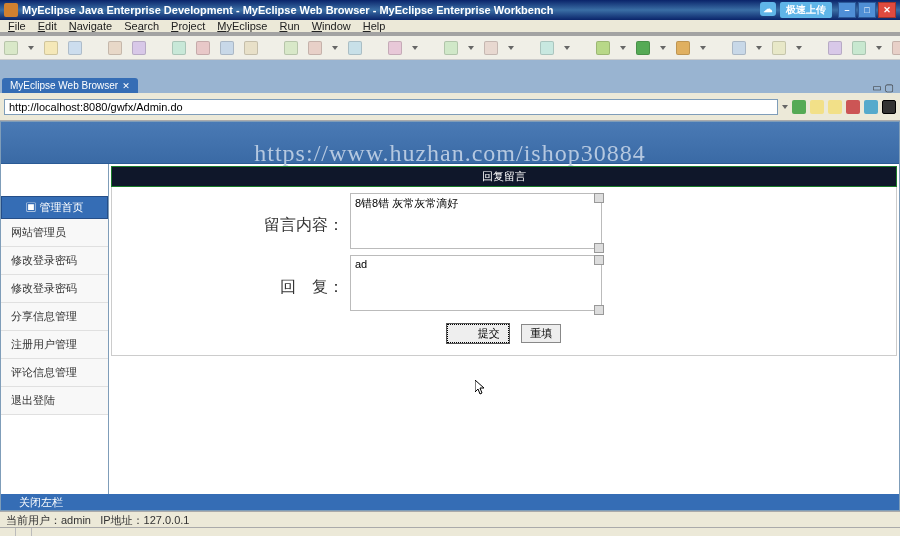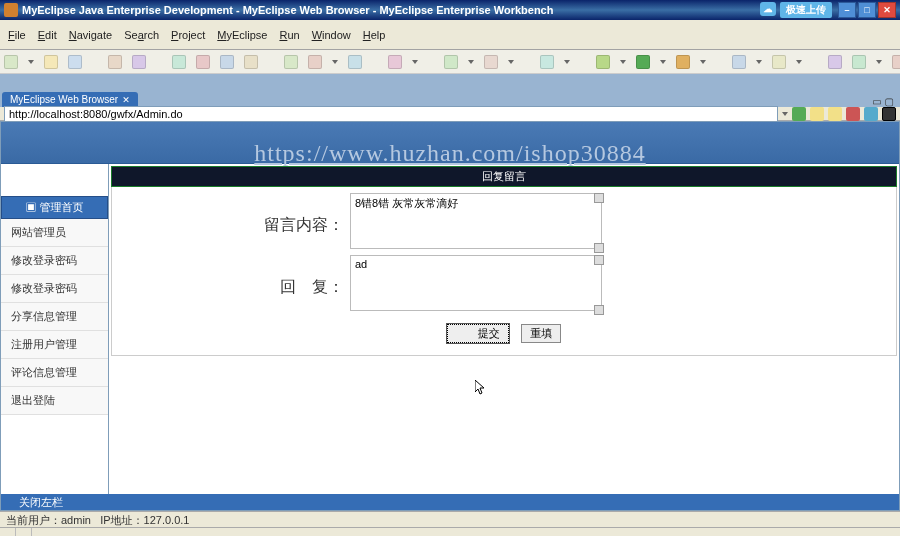--- a/index.html
+++ b/index.html
@@ -9,48 +9,48 @@
 .titlebar { height: 20px; background: linear-gradient(to bottom, #0a246a 0%, #3a6ea5 50%, #0a246a 100%); color: #fff; display: flex; align-items: center; padding: 0 4px; font-size: 11px; font-weight: bold; }
 .titlebar .app-icon { width: 14px; height: 14px; background: #d08030; border-radius: 2px; margin-right: 4px; }
 .titlebar .controls { margin-left: auto; display: flex; gap: 2px; }
 .titlebar .controls .btn { width: 18px; height: 16px; font-size: 9px; text-align: center; line-height: 14px; }
 .titlebar .upload-badge { background: #5fb5e8; color: #fff; padding: 1px 6px; font-size: 10px; border-radius: 2px; margin-right: 4px; }
 .titlebar .cloud { width: 16px; height: 14px; background: #5fb5e8; border-radius: 3px; margin-right: 2px; display:flex; align-items:center; justify-content:center; color:#fff; font-size:9px; }
 .titlebar .close { background: #e04a3f; color:#fff; border:1px solid #a0362e; }
 .titlebar .minmax { background: #4f8fd6; color:#fff; border:1px solid #2c5a9a; }
 
 
-.menubar { height: 30px; background: #ece9d8; display: flex; align-items: center; padding: 0 2px; font-size: 11px; color: #222; border-bottom: 1px solid #a3a3a3; }
+.menubar { height: 16px; background: #ece9d8; display: flex; align-items: center; padding: 0 2px; font-size: 11px; color: #222; border-bottom: 4px solid #a3a3a3; }
 .menubar span { padding: 0 6px; }
 .menubar span u { text-decoration: underline; }
 
 
 .toolbar { height: 24px; background: #f0efe7; display: flex; align-items: center; padding: 0 4px; gap: 10px; border-bottom: 1px solid #ccc; font-size: 10px; overflow: hidden; }
 .tb-icon { width: 14px; height: 14px; border: 1px solid rgba(0,0,0,0.15); border-radius: 2px; flex-shrink: 0; }
 .tb-sep { width: 1px; height: 16px; background: #c0c0c0; margin: 0 3px; }
 .tb-drop { width: 6px; height: 4px; display: inline-block; }
 .tb-drop::after { content: ""; display:block; border-left: 3px solid transparent; border-right: 3px solid transparent; border-top: 4px solid #666; }
 .ql-tab { margin-left: auto; background: #fff; border: 1px solid #999; padding: 1px 8px; font-size: 10px; display:flex; align-items:center; gap:4px; }
 .ql-tab .dot { width:10px; height:10px; background:#d08030; border-radius:2px; }
 
 
 .tabrow { height: 33px; background: #99b4d1; display: flex; align-items: flex-end; padding-left: 2px; }
 .tabrow .tab { background: #356db5; color: #fff; font-size: 10px; padding: 2px 8px; border-radius: 3px 3px 0 0; display: flex; align-items: center; gap: 4px; }
 .tabrow .tab .x { font-size: 9px; cursor: pointer; }
 .tabrow .wincontrols { margin-left:auto; font-size:10px; padding-right:6px; color:#333; }
 
 
-.urlbar { height: 14px; background: #ece9d8; display: flex; align-items: center; padding: 2px 4px; gap: 4px; border-bottom: 1px solid #aaa; }
+.urlbar { height: 28px; background: #ece9d8; display: flex; align-items: center; padding: 2px 4px; gap: 4px; border-bottom: 1px solid #aaa; }
 .urlbar input { flex: 1; height: 16px; font-size: 11px; padding: 0 4px; border: 1px solid #7f9db9; background: #fff; }
 .urlbar .navbtn { width: 14px; height: 14px; border-radius: 2px; }
 
 
 .page { position: relative; height: 390px; background: #fff; border: 1px solid #7f9db9; margin: 0 0 0 0; overflow: hidden; }
 
-.watermark { position: absolute; top: 18px; left: 0; right: 0; text-align: center; font-size: 24px; color: #b5c8e0; font-family: Georgia, serif; z-index: 5; pointer-events: none; letter-spacing: 1px; text-decoration: underline; }
+.watermark { position: absolute; top: 18px; left: 0; right: 0; text-align: center; font-size: 24px; color: #b5c8e0; font-family: Georgia, serif; z-index: 5; pointer-events: none; letter-spacing: 1px; }
 
 .banner { height: 42px; background: linear-gradient(to bottom, #4a7ab5, #3a6aa5); border-bottom: 1px solid #2a5a95; }
 
 .content { display: flex; height: calc(100% - 42px - 16px); }
 
 
 .sidebar { width: 108px; border-right: 1px solid #7f9db9; background: #fff; }
 .sidebar-header { background: #356db5; color: #fff; font-size: 11px; text-align: center; padding: 3px 0; border: 1px solid #254e88; margin-top: 32px; }
 .sidebar-item { font-size: 11px; color: #333; padding: 6px 10px; border-bottom: 1px solid #e0e0e0; background: #f8f8f8; cursor: pointer; }
 

